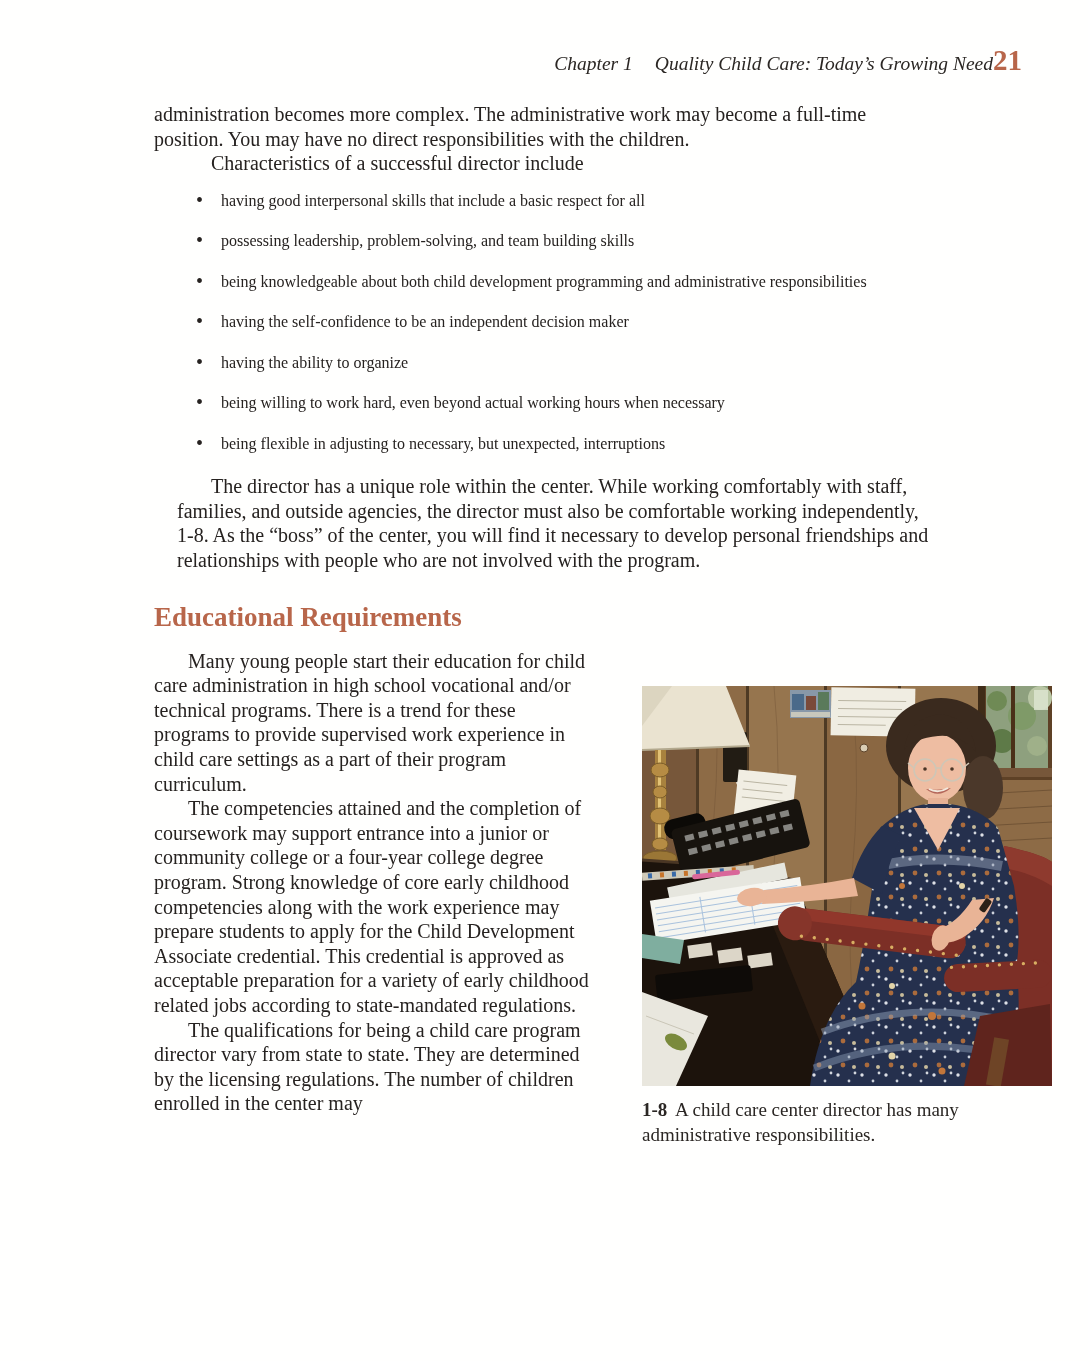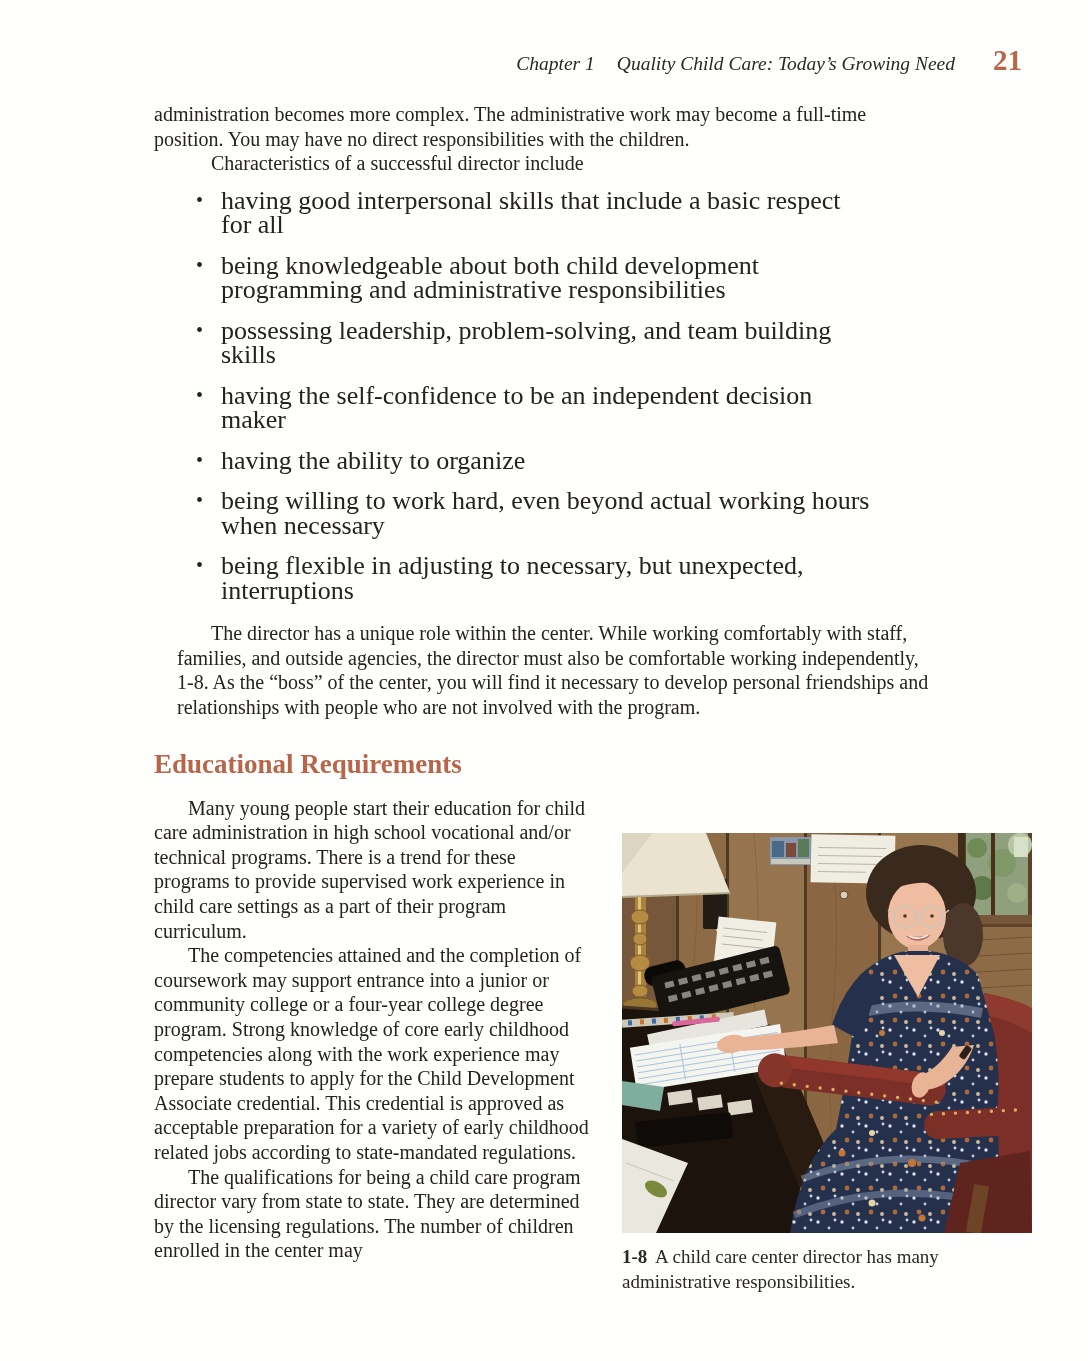--- a/index.html
+++ b/index.html
@@ -6,47 +6,47 @@
   * { box-sizing:border-box; }
   html,body { margin:0; padding:0; background:#ffffff; }
   .page {
     position:relative; width:1088px; height:1361px; background:#fffffe;
     font-family:"Liberation Serif","DejaVu Serif",serif; color:var(--ink);
     overflow:hidden;
   }
   
   .runhead {
     position:absolute; top:44px; right:66px;
-    display:flex; align-items:baseline; white-space:nowrap;gap:8px;
+    display:flex; align-items:baseline; white-space:nowrap;
   }
   .runhead .head-text { font-style:italic; font-size:19.5px; color:#2b2724; }
   .runhead .head-text .chapter { margin-right:22px; }
   .runhead .pagenum {
-    font-weight:bold; font-size:29px; color:var(--accent); margin-left:30px;
+    font-weight:bold; font-size:29px; color:var(--accent); 
   }
   
   .content { position:absolute; left:154px; top:102px; width:884px; }
   .fulltext { width:782px; font-size:20px; line-height:24.5px; }
   .fulltext p { margin:0; }
   p.indent { text-indent:34px;margin-left:23px; }
   ul.bullets {
     list-style:none; margin:13px 0 0 42px; padding:0 0 0 25px; width:675px;
-    font-size:26px; line-height:24.5px;
+    font-size:16px; line-height:24.5px;
   }
   ul.bullets li { position:relative; margin-bottom:16px; }
   ul.bullets li:last-child { margin-bottom:0; }
   ul.bullets li::before {
     content:"\2022"; position:absolute; left:-25px; top:-1px; font-size:20px;
   }
   .director-para { margin-top:18px !important; }
   h2.section-heading {
     margin:31px 0 16px 0; font-size:27px; font-weight:bold; color:var(--accent);
     line-height:1.1;
   }
-  .columns { display:flex; gap:14px; margin-top:15px; }
+  .columns { display:flex; gap:34px; margin-top:15px; }
   .col-left { width:440px; font-size:20px; line-height:24.6px; }
   .col-left p { margin:0; text-indent:34px; }
   .col-right { width:410px; }
   figure.photo-fig { margin:23px 0 0 0; padding:14px; width:410px; }
   figure.photo-fig svg { display:block; }
   figcaption.photo-caption {
     margin-top:11px; font-size:19px; line-height:25px; color:#2b2724;
   }
   figcaption.photo-caption b { margin-right:4px; }
 </style>
@@ -63,22 +63,22 @@
   </div>
 
   <div class="content">
     <div class="fulltext">
       <p>administration becomes more complex. The administrative work may become a full-time position. You may have no direct responsibilities with the children.</p>
       <p class="indent">Characteristics of a successful director include</p>
     </div>
 
     <ul class="bullets">
       <li>having good interpersonal skills that include a basic respect for all</li>
+      <li>possessing leadership, problem-solving, and team building skills</li>
       <li>being knowledgeable about both child development programming and administrative responsibilities</li>
-      <li>possessing leadership, problem-solving, and team building skills</li>
       <li>having the self-confidence to be an independent decision maker</li>
       <li>having the ability to organize</li>
       <li>being willing to work hard, even beyond actual working hours when necessary</li>
       <li>being flexible in adjusting to necessary, but unexpected, interruptions</li>
     </ul>
 
     <div class="fulltext">
       <p class="indent director-para">The director has a unique role within the center. While working comfortably with staff, families, and outside agencies, the director must also be comfortable working independently, 1-8. As the “boss” of the center, you will find it necessary to develop personal friendships and relationships with people who are not involved with the program.</p>
     </div>
 

